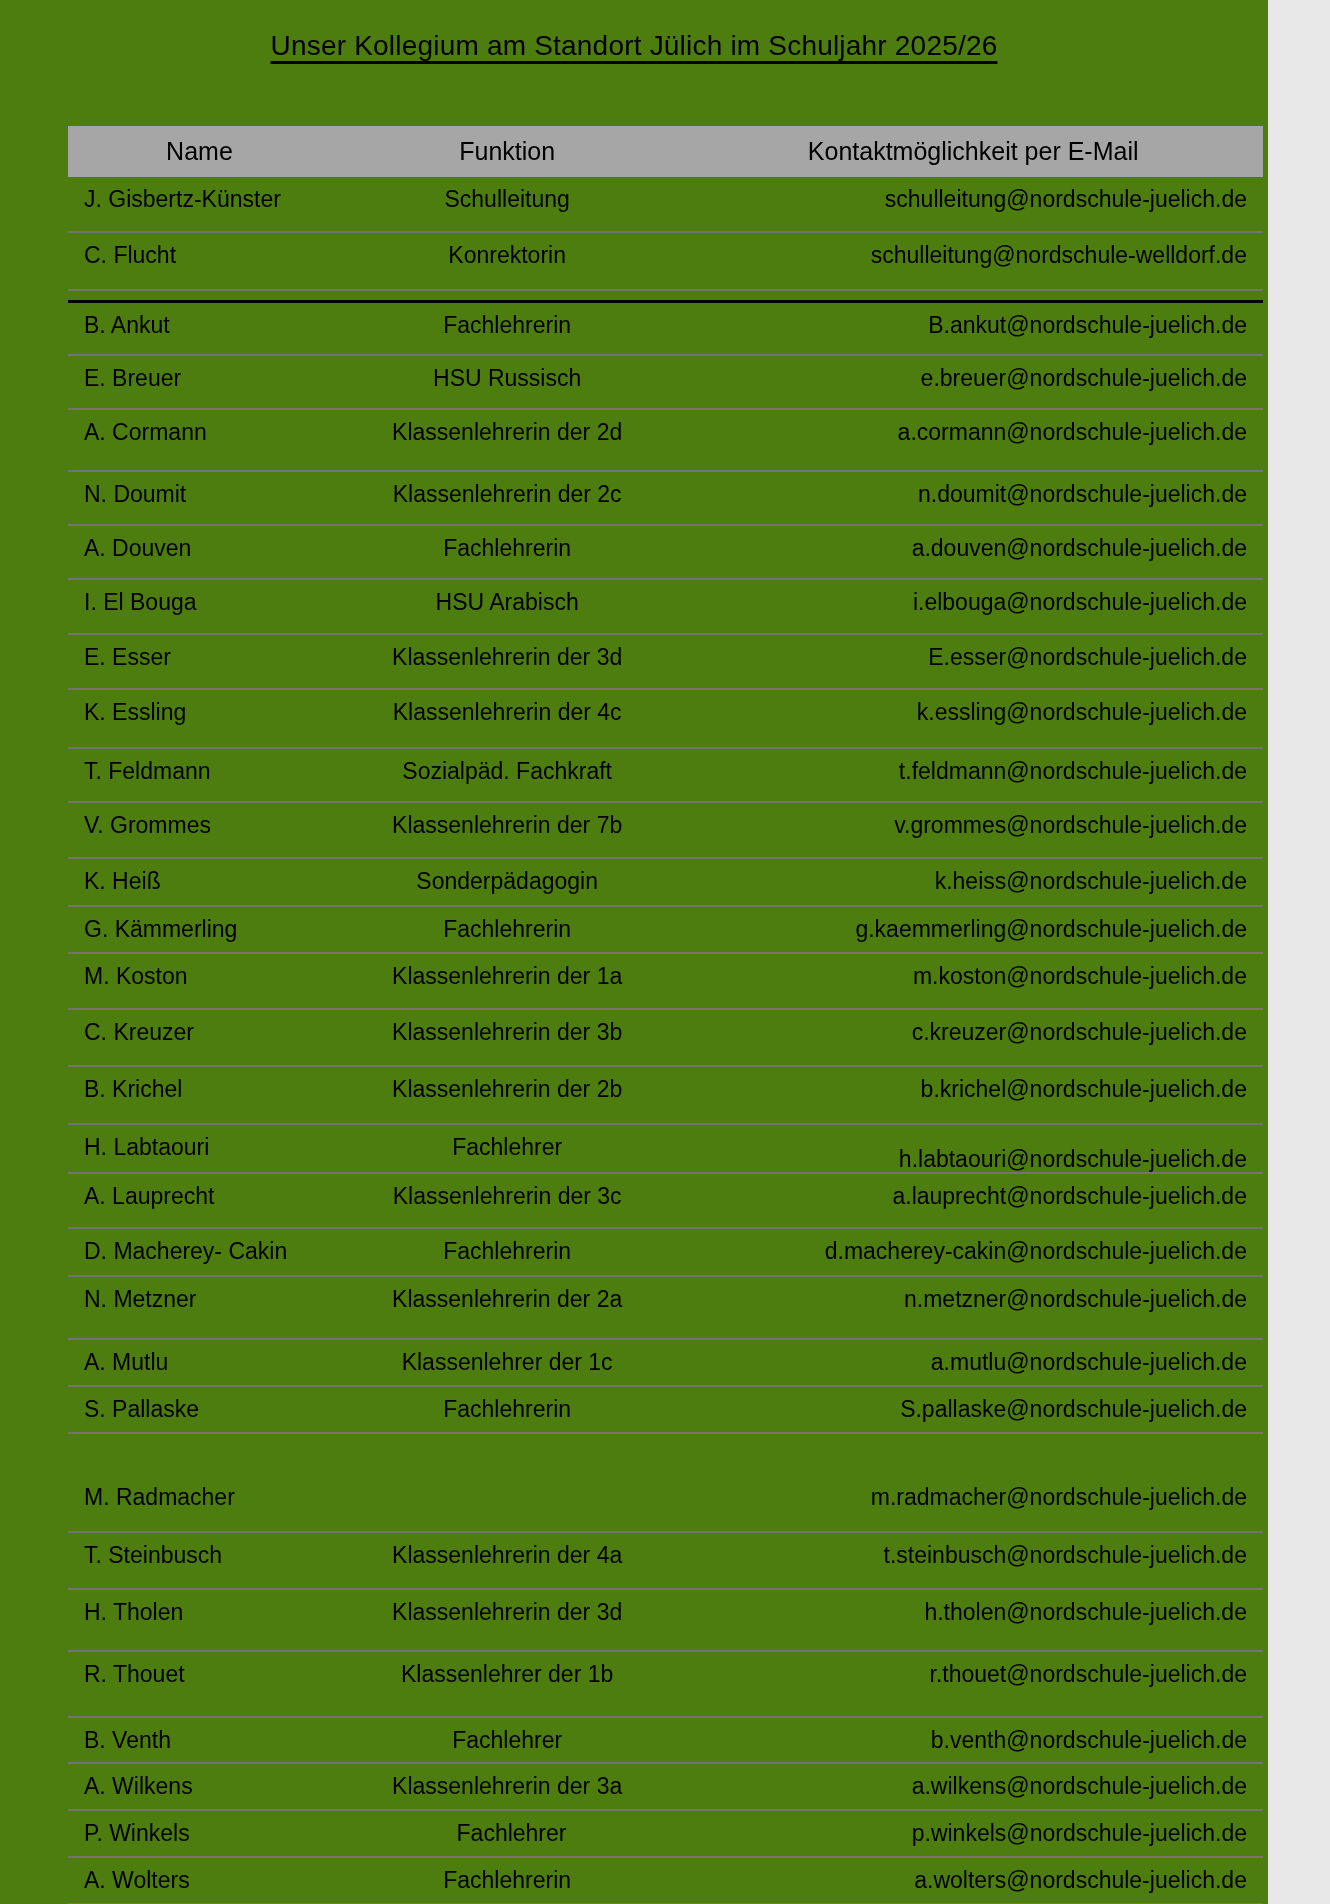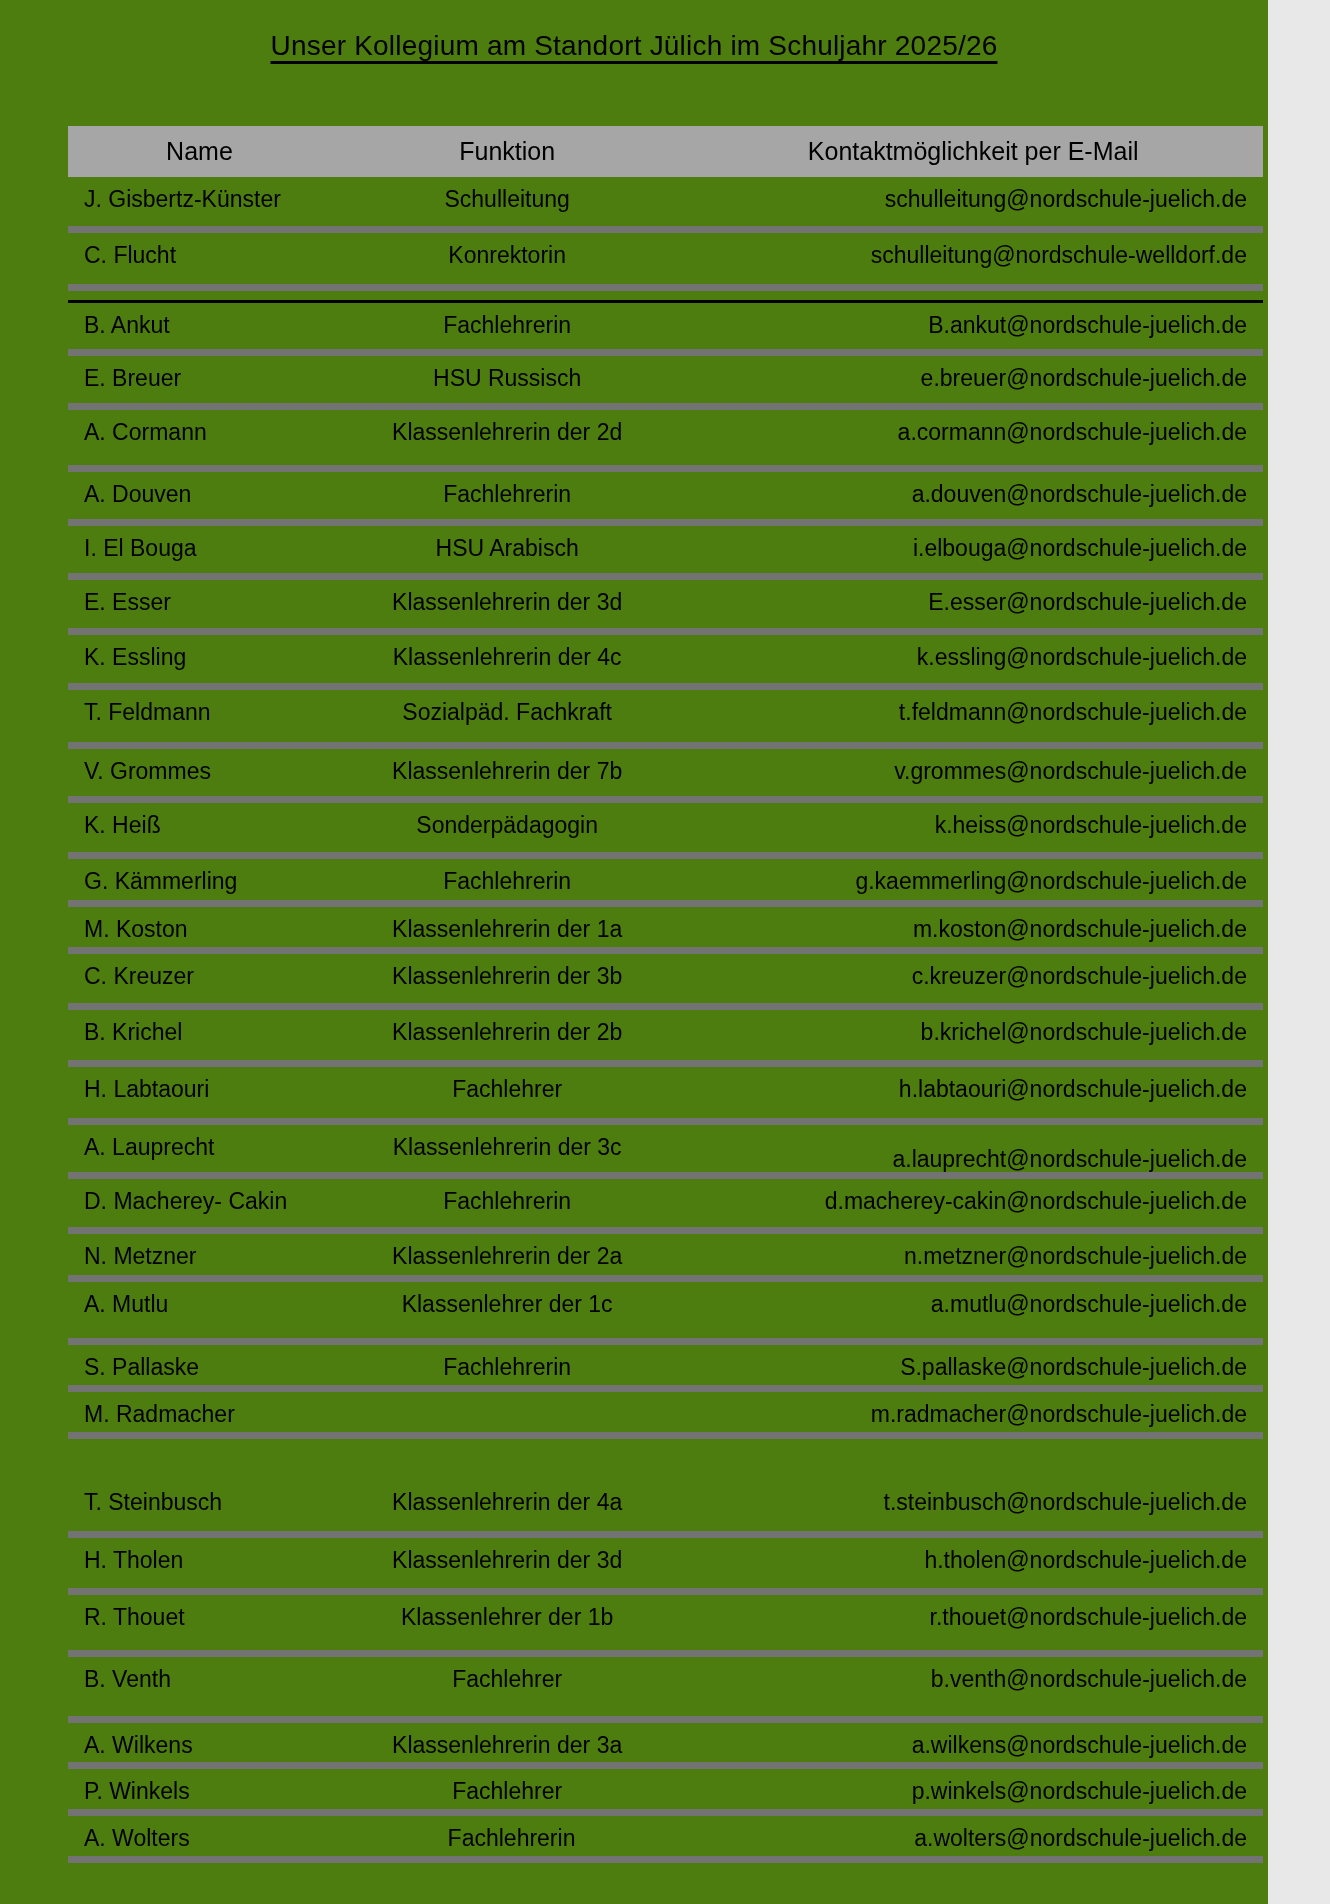--- a/index.html
+++ b/index.html
@@ -27,21 +27,21 @@
     display:flex;align-items:center;
     height:51px;
     background:#a6a6a6;
     font-size:25px;
   }
   .table-header .cell{padding-top:0;}
   .row{
     display:flex;
     box-sizing:border-box;
     min-height:54px;
-    border-bottom:7px solid #737373;
+    border-bottom:2px solid #737373;
     font-size:23px;
   }
   .cell{box-sizing:border-box;padding-top:9px;line-height:1.15;}
   .col-name{width:22%;text-align:left;padding-left:16px;}
   .col-funktion{width:29.5%;text-align:center;}
   .col-email{width:48.5%;text-align:right;padding-right:16px;}
   .table-header .col-name{text-align:center;padding-left:0;}
   .table-header .col-email{text-align:center;padding-right:0;}
   .group-divider{
     height:9px;
@@ -117,20 +117,25 @@
             <div class="cell col-name">E. Breuer</div>
             <div class="cell col-funktion">HSU Russisch</div>
             <div class="cell col-email">e.breuer@nordschule-juelich.de</div>
           </div>
           <div class="row">
             <div class="cell col-name">A. Cormann</div>
             <div class="cell col-funktion">Klassenlehrerin der 2d</div>
             <div class="cell col-email">a.cormann@nordschule-juelich.de</div>
           </div>
           <div class="row">
+            <div class="cell col-name">N. Doumit</div>
+            <div class="cell col-funktion">Klassenlehrerin der 2c</div>
+            <div class="cell col-email">n.doumit@nordschule-juelich.de</div>
+          </div>
+          <div class="row">
             <div class="cell col-name">A. Douven</div>
             <div class="cell col-funktion">Fachlehrerin</div>
             <div class="cell col-email">a.douven@nordschule-juelich.de</div>
           </div>
           <div class="row">
             <div class="cell col-name">I. El Bouga</div>
             <div class="cell col-funktion">HSU Arabisch</div>
             <div class="cell col-email">i.elbouga@nordschule-juelich.de</div>
           </div>
           <div class="row">

